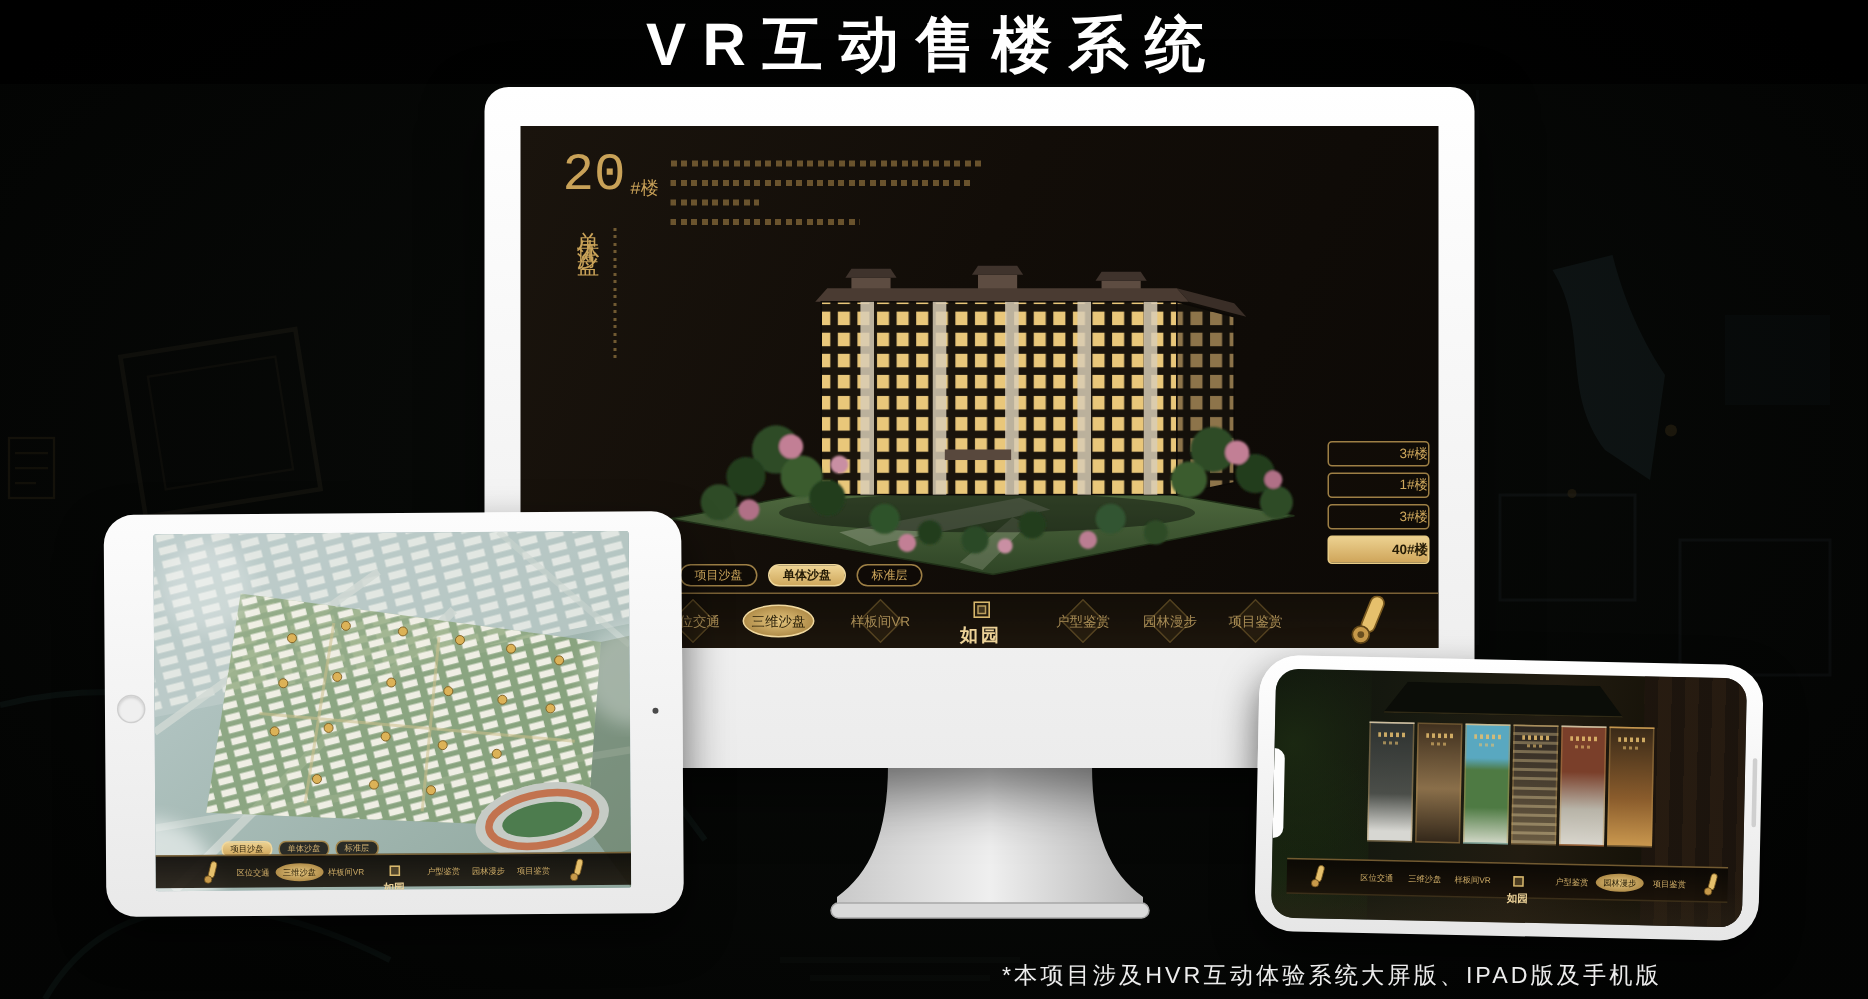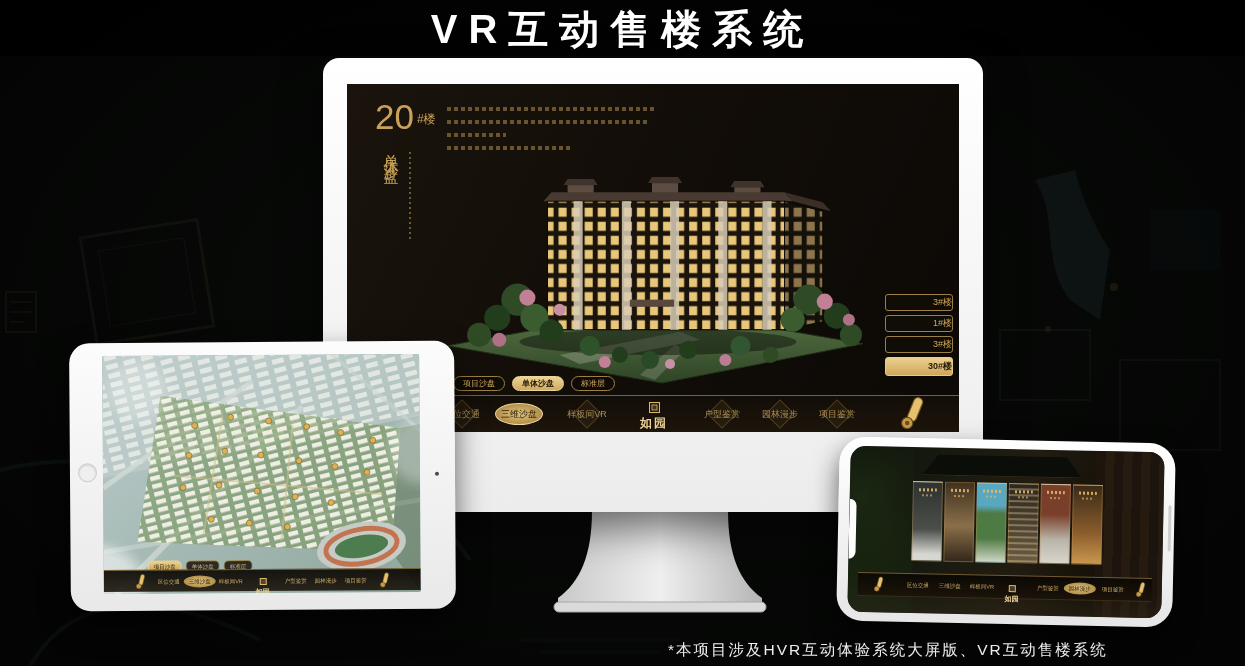--- a/index.html
+++ b/index.html
@@ -20,21 +20,21 @@
 
   
   .monitor{position:absolute;left:323px;top:58px;width:660px;height:454px;
     background:linear-gradient(#ffffff,#ececec);border-radius:16px;z-index:2;
     box-shadow:0 16px 40px rgba(0,0,0,.55);}
   .m-stand{position:absolute;left:540px;top:510px;width:240px;height:105px;z-index:1;}
   .m-screen{position:absolute;left:24px;top:26px;width:612px;height:348px;
     background:linear-gradient(115deg,#1a140d,#120d08 45%,#0c0906);overflow:hidden;}
 
   .m-headline{position:absolute;left:28px;top:16px;color:#c9a258;}
-  .m-h-row{display:flex;align-items:center;font-family:Liberation Sans, sans-serif;}
+  .m-h-row{display:flex;align-items:flex-end;font-family:Liberation Mono, monospace;}
   .m-h-num{font-size:35px;line-height:34px;}
   .m-h-suffix{font-size:12px;margin:5px 0 0 3px;}
   .m-h-vert{writing-mode:vertical-rl;font-size:15px;letter-spacing:5px;
     margin-top:8px;margin-left:6px;font-family:"Liberation Serif",serif;color:#c9a258;}
   .m-h-en{position:absolute;left:34px;top:52px;width:2px;height:88px;
     background:repeating-linear-gradient(180deg,rgba(185,148,80,.55) 0 2px,transparent 2px 5px);}
   .m-desc{position:absolute;left:100px;top:14px;width:210px;}
   .m-desc i{display:block;height:4px;margin:9px 0;
     background:repeating-linear-gradient(90deg,rgba(190,150,80,.5) 0 4px,transparent 4px 7px);}
   .m-desc i:nth-child(2){width:96%;}
@@ -268,21 +268,21 @@
           <circle cx="165" cy="212" r="6" fill="#c27f95"></circle>
             <circle cx="285" cy="210" r="6" fill="#bb7d92"></circle>
           <circle cx="230" cy="214" r="5" fill="#c98fa3"></circle>
         </g>
       </svg>
 
       <div class="floor-btns">
         <div class="floor-btn">3#楼</div>
         <div class="floor-btn">1#楼</div>
         <div class="floor-btn">3#楼</div>
-        <div class="floor-btn active">30#楼</div>
+        <div class="floor-btn active">40#楼</div>
       </div>
 
       <div class="view-tabs">
         <div class="view-tab">项目沙盘</div>
         <div class="view-tab active">单体沙盘</div>
         <div class="view-tab">标准层</div>
       </div>
 
       <div class="m-nav">
         <div class="item" style="left:86px"><span>区位交通</span></div>
@@ -430,14 +430,14 @@
         <div class="item" style="left:240px"><span>项目鉴赏</span></div>
         <svg class="scroll-icon" style="left:276px;top:2px;width:15px;height:18px" viewBox="0 0 30 30">
           <rect x="12" y="0" width="8" height="22" rx="4" fill="#e6c06c" stroke="#7a5a20" transform="rotate(14 16 11)"></rect>
           <circle cx="10" cy="24" r="5" fill="#c89a4a" stroke="#5f4517"></circle>
         </svg>
       </div>
       <div class="p-notch"></div>
     </div>
   </div>
 
-  <div class="footnote">*本项目涉及HVR互动体验系统大屏版、VR互动售楼系统</div>
+  <div class="footnote">*本项目涉及HVR互动体验系统大屏版、IPAD版及手机版</div>
 </div>
 
 </body></html>

